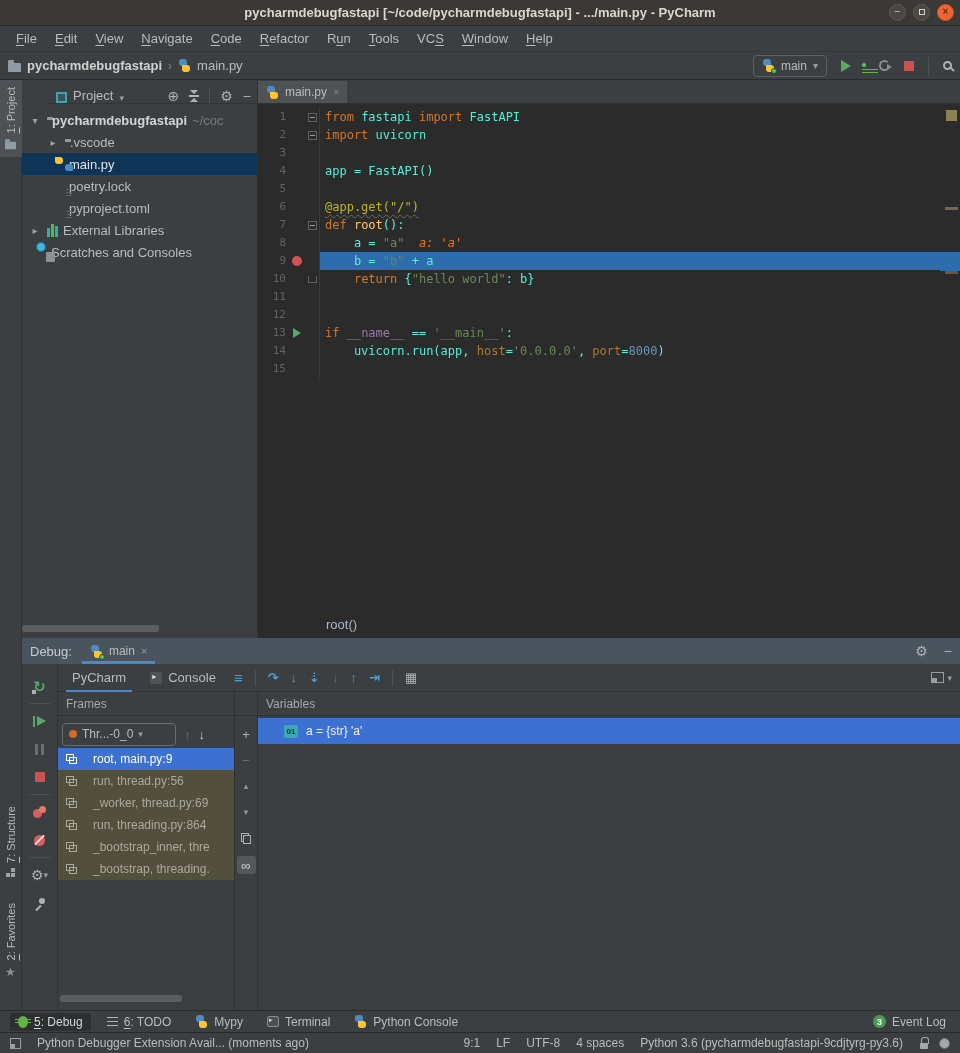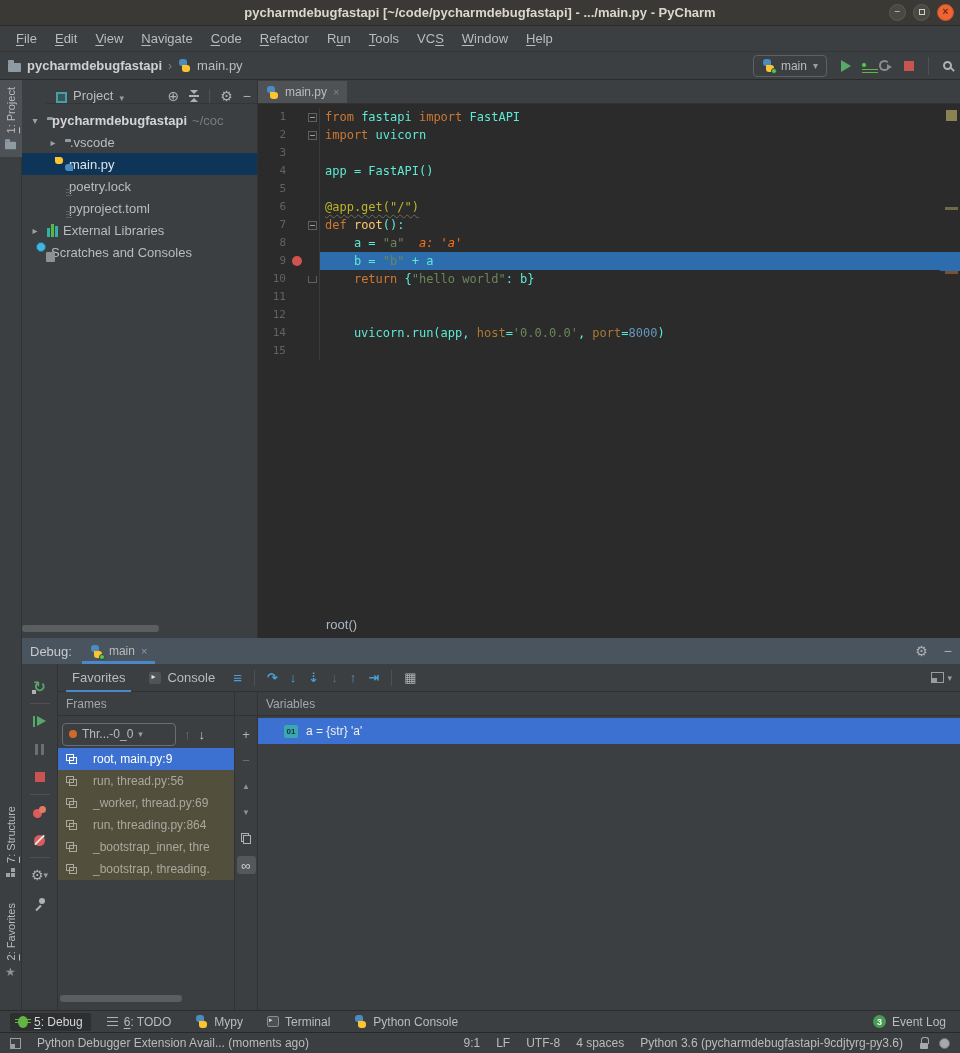--- a/index.html
+++ b/index.html
@@ -467,20 +467,30 @@
         <div class="code-line">
           <div class="gutter">
             <span class="ln">12</span>
             <span class="gslot"></span>
             <span class="fslot"></span>
           </div>
           <span class="code-text"></span>
         </div>
         <div class="code-line">
           <div class="gutter">
+            <span class="ln">13</span>
+            <span class="gslot">
+              <span class="run-arrow"></span>
+            </span>
+            <span class="fslot"></span>
+          </div>
+          <span class="code-text"><span class="tk-kw">if </span><span class="tk-dunder">__name__</span><span class="tk-pl"> == </span><span class="tk-str">'__main__'</span><span class="tk-pl">:</span></span>
+        </div>
+        <div class="code-line">
+          <div class="gutter">
             <span class="ln">14</span>
             <span class="gslot"></span>
             <span class="fslot"></span>
           </div>
           <span class="code-text"><span class="tk-pl">    uvicorn.run(app, </span><span class="tk-param">host</span><span class="tk-pl">=</span><span class="tk-str">'0.0.0.0'</span><span class="tk-pl">, </span><span class="tk-param">port</span><span class="tk-pl">=</span><span class="tk-num">8000</span><span class="tk-pl">)</span></span>
         </div>
         <div class="code-line">
           <div class="gutter">
             <span class="ln">15</span>
             <span class="gslot"></span>
@@ -545,21 +555,21 @@
             <span class="icon-gear">⚙</span>
             <span class="caret-s">▾</span>
           </div>
         <div class="dlt-btn">
             <span class="icon-pin"></span>
           </div>
       </div>
       <div class="dbg-content">
         <div class="dbg-toolbar">
           <div class="dtab active">
-            <span>Favorites</span>
+            <span>PyCharm</span>
               <span class="ul"></span>
           </div>
           <div class="dtab">
             <span class="icon-console-tab"></span>
             <span>Console</span>
           </div>
           <span class="icon-hamburger">≡</span>
           <span class="tb-div"></span>
           <span class="step">↷</span>
           <span class="step">↓</span>

